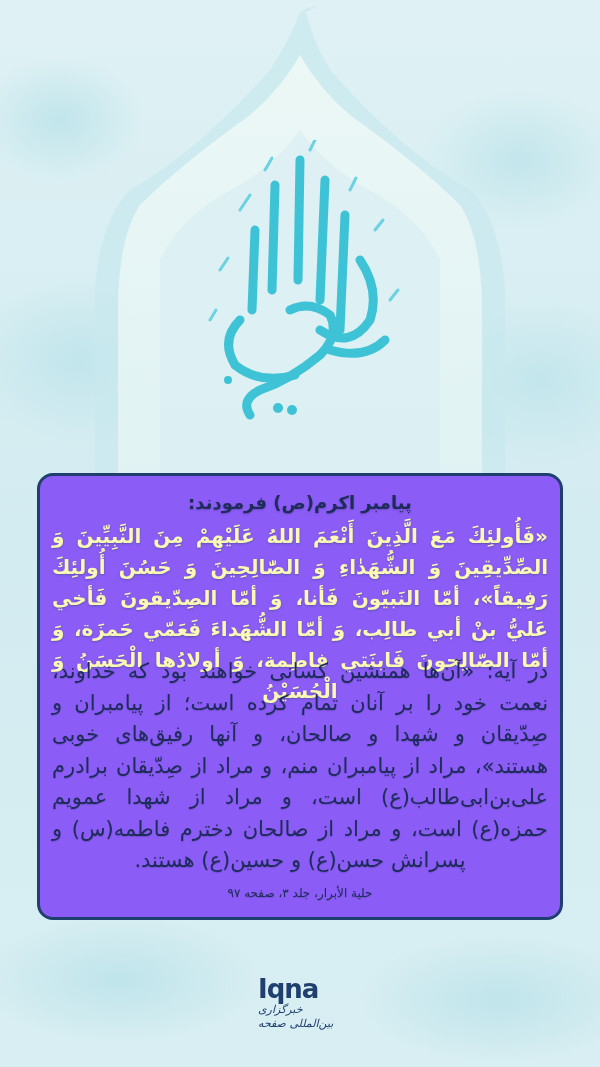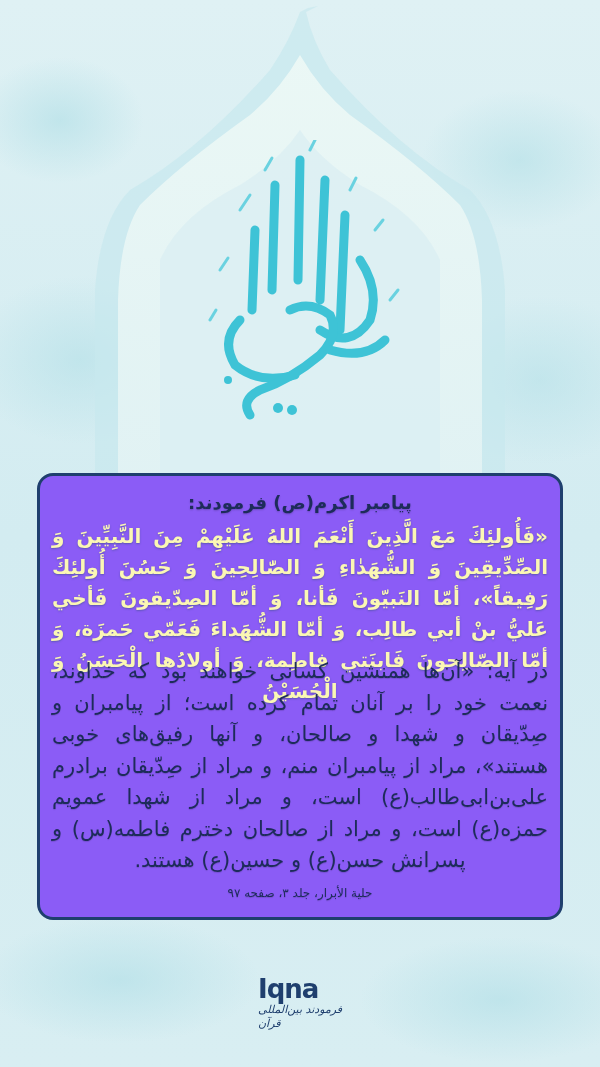--- a/index.html
+++ b/index.html
@@ -119,14 +119,14 @@
 
 <div class="card">
   <div class="card-title">پیامبر اکرم(ص) فرمودند:</div>
   <div class="hadith">«فَأُولئِكَ مَعَ الَّذِينَ أَنْعَمَ اللهُ عَلَيْهِمْ مِنَ النَّبِيِّينَ وَ الصِّدِّيقِينَ وَ الشُّهَدٰاءِ وَ الصّٰالِحِينَ وَ حَسُنَ أُولئِكَ رَفِيقاً»، أمّا النَبيّونَ فَأنا، وَ أمّا الصِدّيقونَ فَأخي عَليُّ بنْ أبي طالِب، وَ أمّا الشُّهَداءَ فَعَمّي حَمزَة، وَ أمّا الصّالِحونَ فَابنَتي فاطِمة، وَ أولادُها الْحَسَنُ وَ الْحُسَيْنُ</div>
   <div class="translation">در آیه: «آن‌ها همنشین کسانی خواهند بود که خداوند، نعمت خود را بر آنان تمام کرده است؛ از پیامبران و صِدّیقان و شهدا و صالحان، و آنها رفیق‌های خوبی هستند»، مراد از پیامبران منم، و مراد از صِدّیقان برادرم علی‌بن‌ابی‌طالب(ع) است، و مراد از شهدا عمویم حمزه(ع) است، و مراد از صالحان دخترم فاطمه(س) و پسرانش حسن(ع) و حسین(ع) هستند.</div>
   <div class="source">حلیة الأبرار، جلد ۳، صفحه ۹۷</div>
 </div>
 
 <div class="logo">
   <div class="logo-word">Iqna</div>
-  <div class="logo-sub">فرمودند بین‌المللی قرآن</div>
+  <div class="logo-sub">خبرگزاری بین‌المللی صفحه</div>
 </div>
 
 </body></html>

